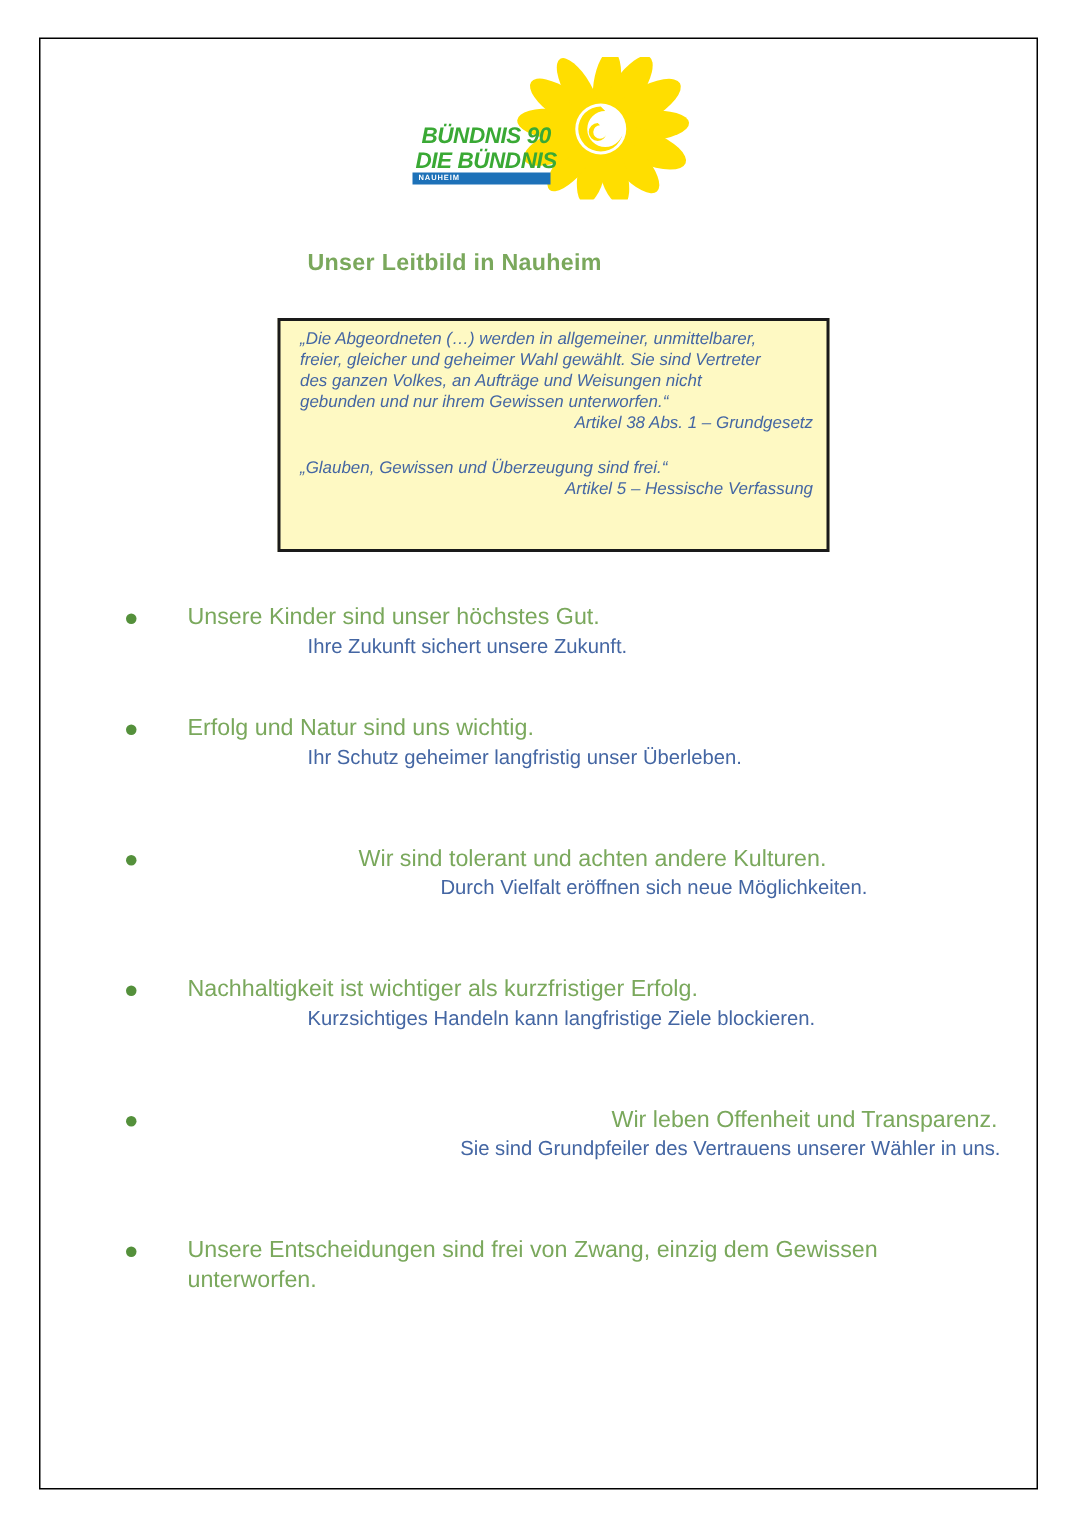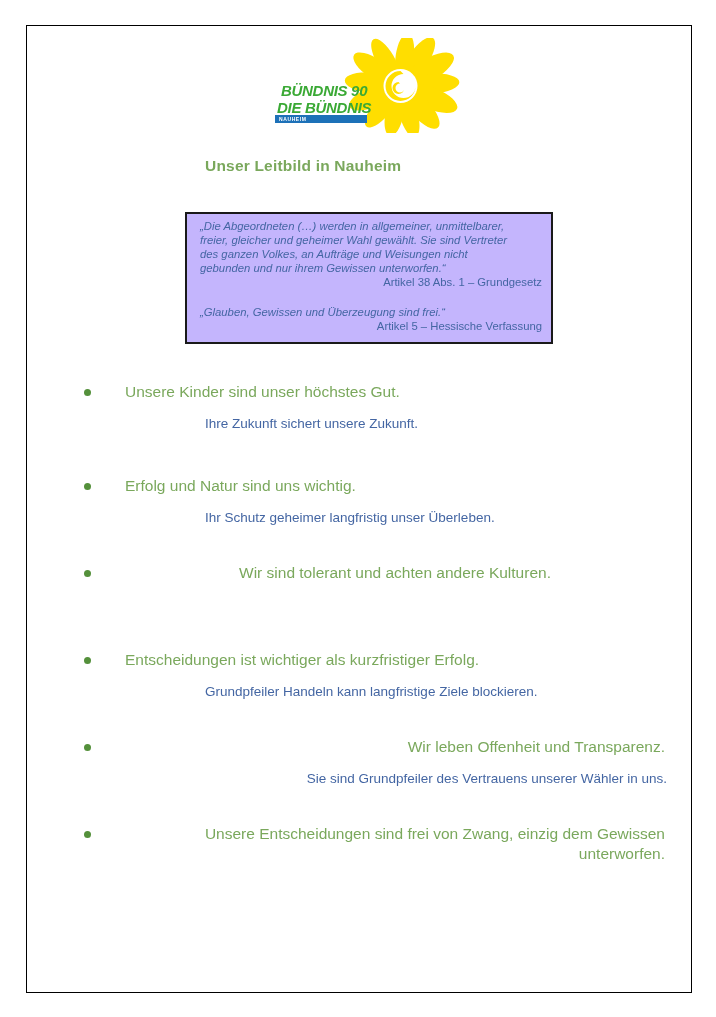--- a/index.html
+++ b/index.html
@@ -22,50 +22,50 @@
   }
   .logo .banner {
     position: absolute; left: 0px; top: 77px; z-index: 2;
     width: 88px; height: 8px; background: #1D71B8;
     color: #ffffff; font-size: 5px; line-height: 8px; padding-left: 4px;
     letter-spacing: 0.6px; font-weight: bold;
   }
 
   
   .doc-title {
-    position: absolute; left: 205px; top: 157px;
+    position: absolute; left: 205px; top: 167px;
     color: #7AA85C; font-size: 15.5px; font-weight: bold; letter-spacing: 0.2px;
   }
 
   
   .quote-box {
-    position: absolute; left: 185px; top: 212px; width: 368px; height: 132px;
+    position: absolute; left: 185px; top: 212px; width: 368px; height: 156px;
     border: 2px solid #1a1a1a; box-sizing: border-box;
-    padding: 5px 6px 12px 13px; background: #c4b5fd;
+    padding: 5px 6px 12px 13px; background: #fef9c3;
     color: #4466A3; font-size: 11.3px; line-height: 14px;
   }
   .quote-box .quote { font-style: italic; white-space: pre-line; }
-  .quote-box .attribution { text-align: right; padding-right: 3px; }
+  .quote-box .attribution { text-align: right; padding-right: 3px; font-style: italic; }
   .quote-box .quote2 { margin-top: 16px; }
 
   
   .bullets { position: absolute; left: 82px; top: 0; width: 585px; }
   .bullet-item { position: absolute; left: 0; width: 585px; }
-  .b1 { top: 382px; } .b2 { top: 476px; } .b3 { top: 563px; text-align: center; }
-  .b4 { top: 650px; } .b5 { top: 737px; text-align: right; } .b6 { top: 824px; text-align: right; }
+  .b1 { top: 402px; } .b2 { top: 476px; } .b3 { top: 563px; text-align: center; }
+  .b4 { top: 650px; } .b5 { top: 737px; text-align: right; } .b6 { top: 824px; }
   .dot {
     position: absolute; left: 2px; top: 7px; width: 7px; height: 7px;
     border-radius: 50%; background: #54903B;
   }
   .bh {
     margin-left: 43px; color: #7AA85C; font-size: 15.5px; line-height: 20px;
     white-space: pre-line; max-width: 540px;
   }
   .bs {
-    margin-left: 123px; margin-top: 13px; color: #4466A3; font-size: 13.5px; line-height: 17px;
+    margin-left: 123px; color: #4466A3; font-size: 13.5px; line-height: 17px;
   }
 </style>
 </head>
 <body>
 
 <div class="page-frame"></div>
 
 <div class="logo">
   <svg class="flower" viewBox="0 0 140 95" xmlns="http://www.w3.org/2000/svg">
     <g fill="#FFDE00">
@@ -117,26 +117,27 @@
 
   <div class="bullet-item b2">
     <span class="dot"></span>
     <div class="bh">Erfolg und Natur sind uns wichtig.</div>
     <div class="bs">Ihr Schutz geheimer langfristig unser Überleben.</div>
   </div>
 
   <div class="bullet-item b3">
     <span class="dot"></span>
     <div class="bh">Wir sind tolerant und achten andere Kulturen.</div>
+    <div class="bs">Durch Vielfalt eröffnen sich neue Möglichkeiten.</div>
   </div>
 
   <div class="bullet-item b4">
     <span class="dot"></span>
-    <div class="bh">Entscheidungen ist wichtiger als kurzfristiger Erfolg.</div>
-    <div class="bs">Grundpfeiler Handeln kann langfristige Ziele blockieren.</div>
+    <div class="bh">Nachhaltigkeit ist wichtiger als kurzfristiger Erfolg.</div>
+    <div class="bs">Kurzsichtiges Handeln kann langfristige Ziele blockieren.</div>
   </div>
 
   <div class="bullet-item b5">
     <span class="dot"></span>
     <div class="bh">Wir leben Offenheit und Transparenz.</div>
     <div class="bs">Sie sind Grundpfeiler des Vertrauens unserer Wähler in uns.</div>
   </div>
 
   <div class="bullet-item b6">
     <span class="dot"></span>

